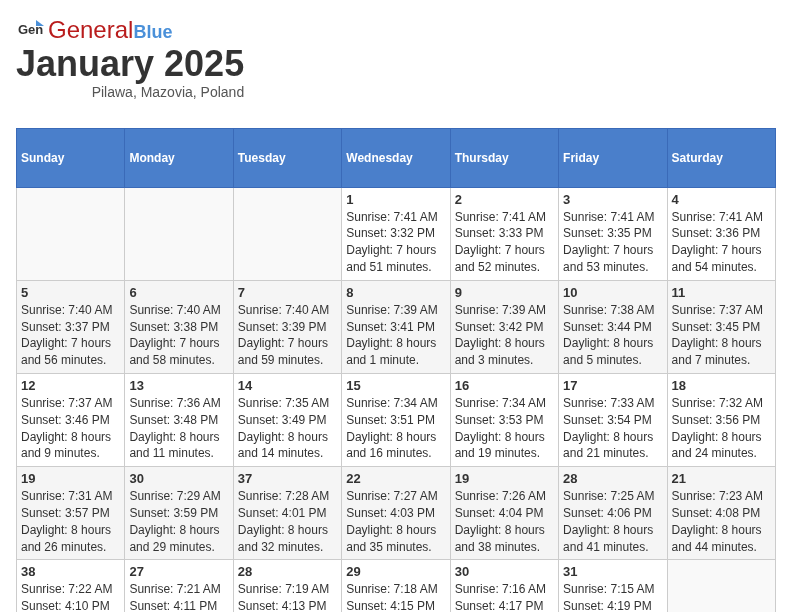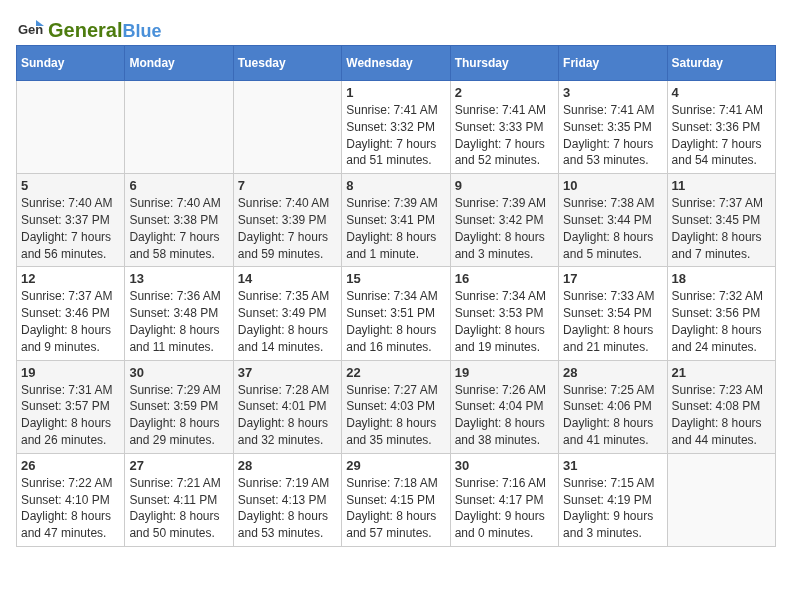--- a/index.html
+++ b/index.html
@@ -7,21 +7,21 @@
       font-family: Arial, sans-serif;
       background: #fff;
       width: 792px;
       min-height: 612px;
       padding: 16px;
     }
     .header-area {
       display: flex;
       justify-content: space-between;
       align-items: flex-start;
-      margin-bottom: 1px;
+      margin-bottom: 28px;
       flex-direction: column;
     }
     .logo {
       display: flex;
       align-items: center;
       gap: 4px;
     }
     .logo-icon {
       width: 28px;
       height: 28px;
@@ -42,21 +42,21 @@
     table {
       width: 100%;
       border-collapse: collapse;
       table-layout: fixed;
     }
     thead th {
       background-color: #4a7fcb;
       color: white;
       font-size: 12px;
       font-weight: bold;
-      padding: 10px 4px;
+      padding: 22px 4px;
       text-align: left;
       border: 1px solid #3a6ab8;
     }
     tbody td {
       border: 1px solid #ccc;
       vertical-align: top;
       padding: 4px 4px;
       height: 90px;
       background: #fff;
     }
@@ -83,23 +83,27 @@
 <body>
 
 <div class="header-area">
   <div class="logo">
     <svg class="logo-icon" viewBox="0 0 28 28" xmlns="http://www.w3.org/2000/svg">
       <text x="2" y="18" font-size="13" font-weight="bold" fill="#333">Gen</text>
       <polygon points="20,4 28,10 20,10" fill="#4a90d9"></polygon>
     </svg>
     <div>
       <div>
-        <span style="font-size:20px;font-weight:bold;color:#4d7c0f;">General</span><span style="font-size:18px;font-weight:bold;color:#4a90d9;">Blue</span>
+        <span style="font-size:24px;font-weight:normal;color:#b91c1c;">General</span><span style="font-size:18px;font-weight:bold;color:#4a90d9;">Blue</span>
       </div>
     </div>
+  </div>
+  <div class="title-area">
+    <div class="calendar-title">January 2025</div>
+    <div class="calendar-subtitle">Pilawa, Mazovia, Poland</div>
   </div>
 </div>
 
 <table>
   <thead>
     <tr>
     <th>Sunday</th>
         <th>Monday</th>
         <th>Tuesday</th>
         <th>Wednesday</th>
@@ -215,21 +219,21 @@
           <span class="day-number">28</span>
           <div class="day-info">Sunrise: 7:25 AM<br>Sunset: 4:06 PM<br>Daylight: 8 hours and 41 minutes.</div>
         </td>
         <td>
           <span class="day-number">21</span>
           <div class="day-info">Sunrise: 7:23 AM<br>Sunset: 4:08 PM<br>Daylight: 8 hours and 44 minutes.</div>
         </td>
       </tr>
       <tr>
         <td>
-          <span class="day-number">26</span>
+          <span class="day-number">38</span>
           <div class="day-info">Sunrise: 7:22 AM<br>Sunset: 4:10 PM<br>Daylight: 8 hours and 47 minutes.</div>
         </td>
         <td>
           <span class="day-number">27</span>
           <div class="day-info">Sunrise: 7:21 AM<br>Sunset: 4:11 PM<br>Daylight: 8 hours and 50 minutes.</div>
         </td>
         <td>
           <span class="day-number">28</span>
           <div class="day-info">Sunrise: 7:19 AM<br>Sunset: 4:13 PM<br>Daylight: 8 hours and 53 minutes.</div>
         </td>

